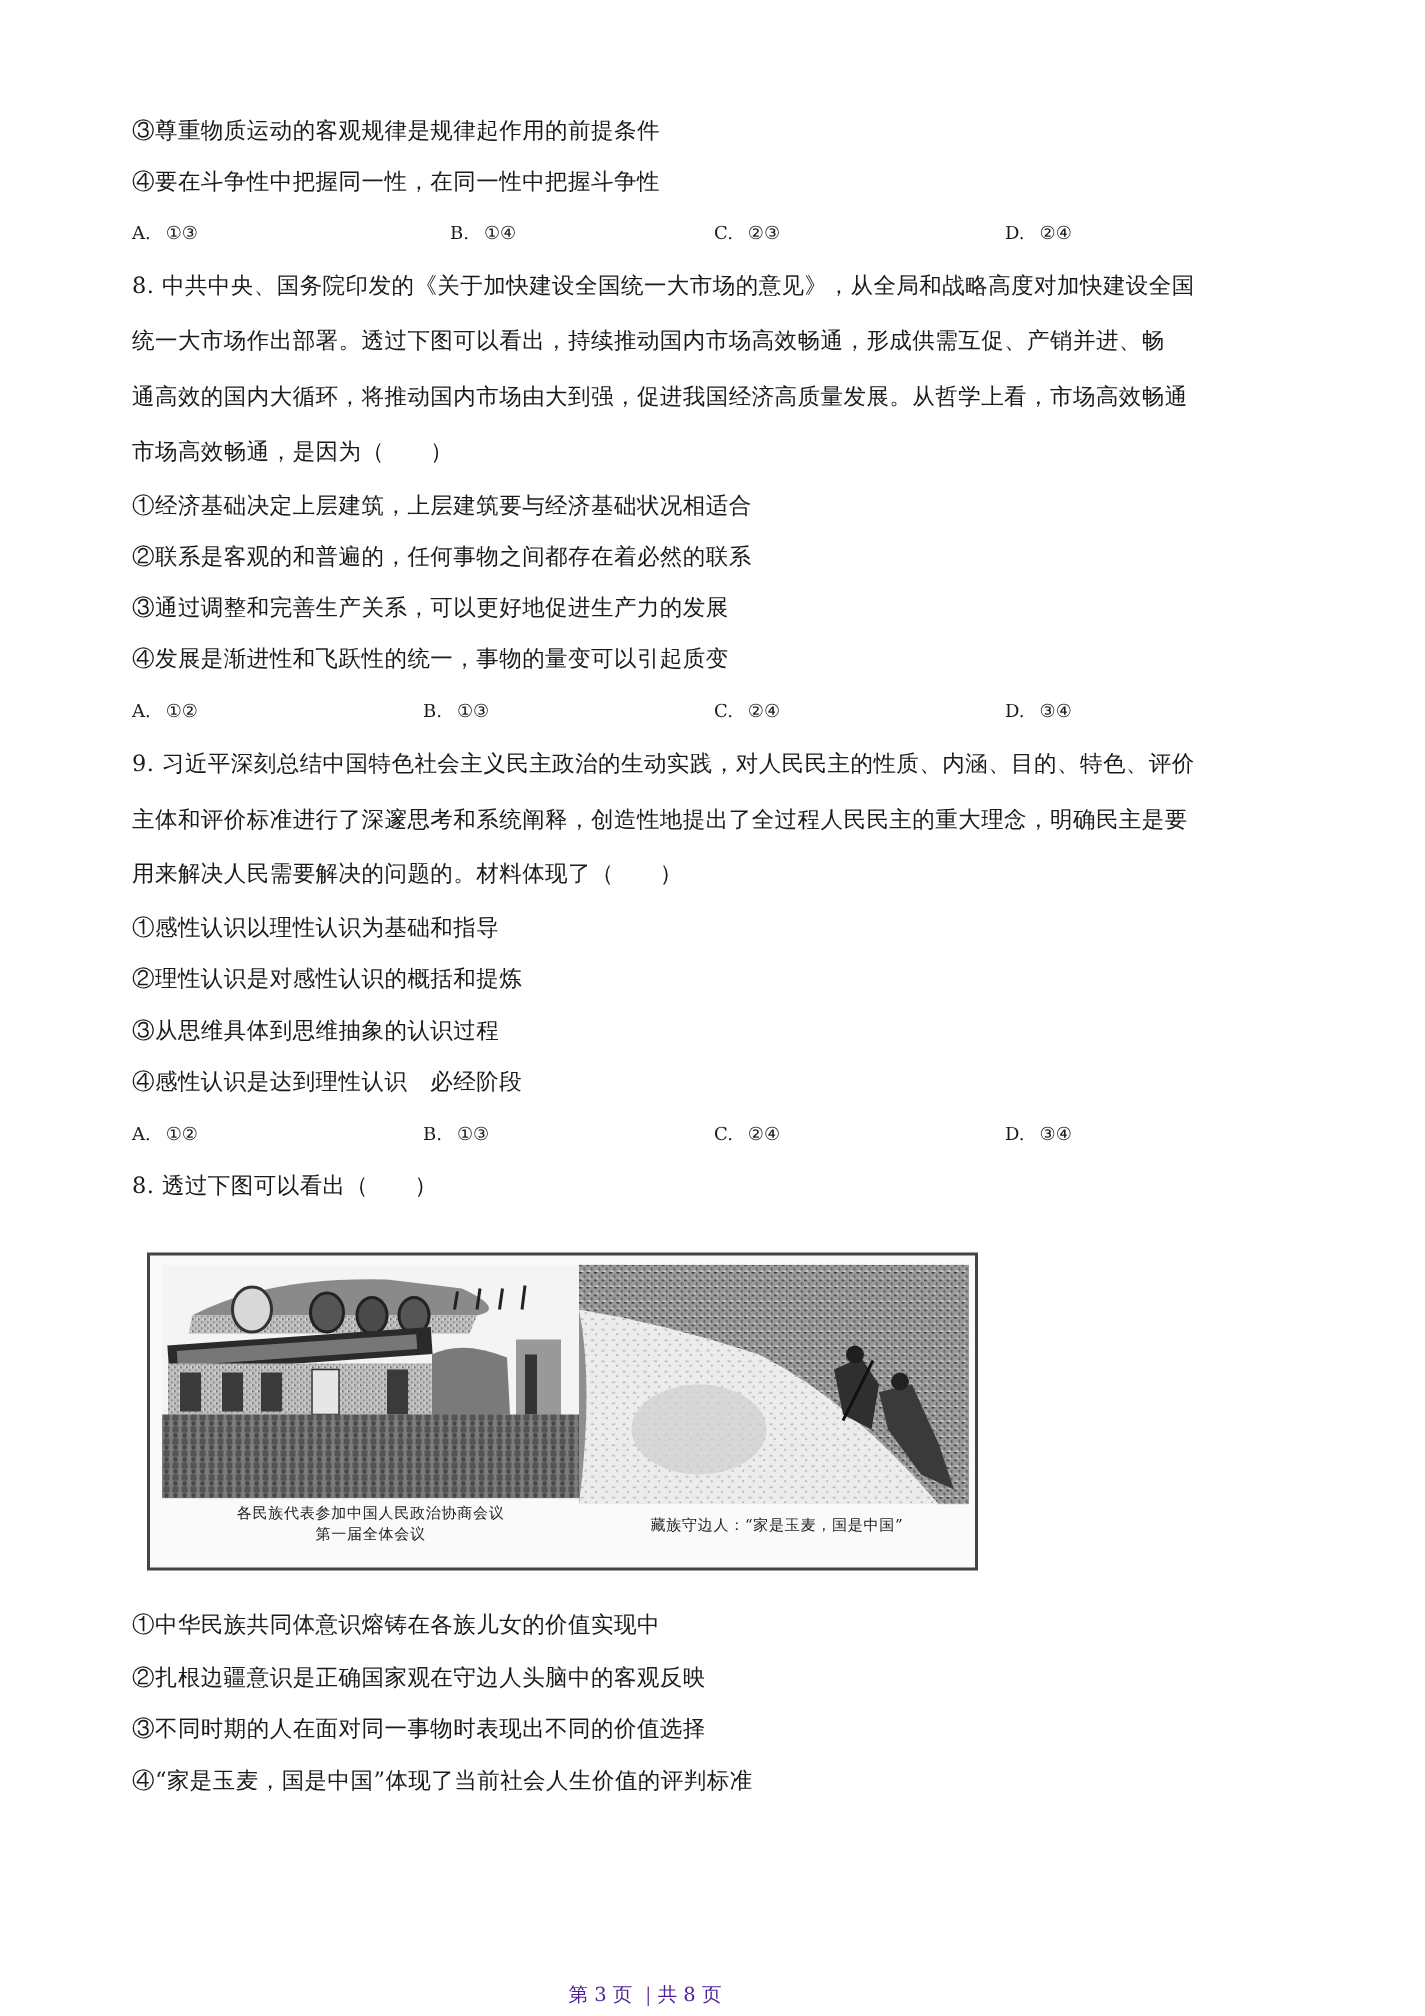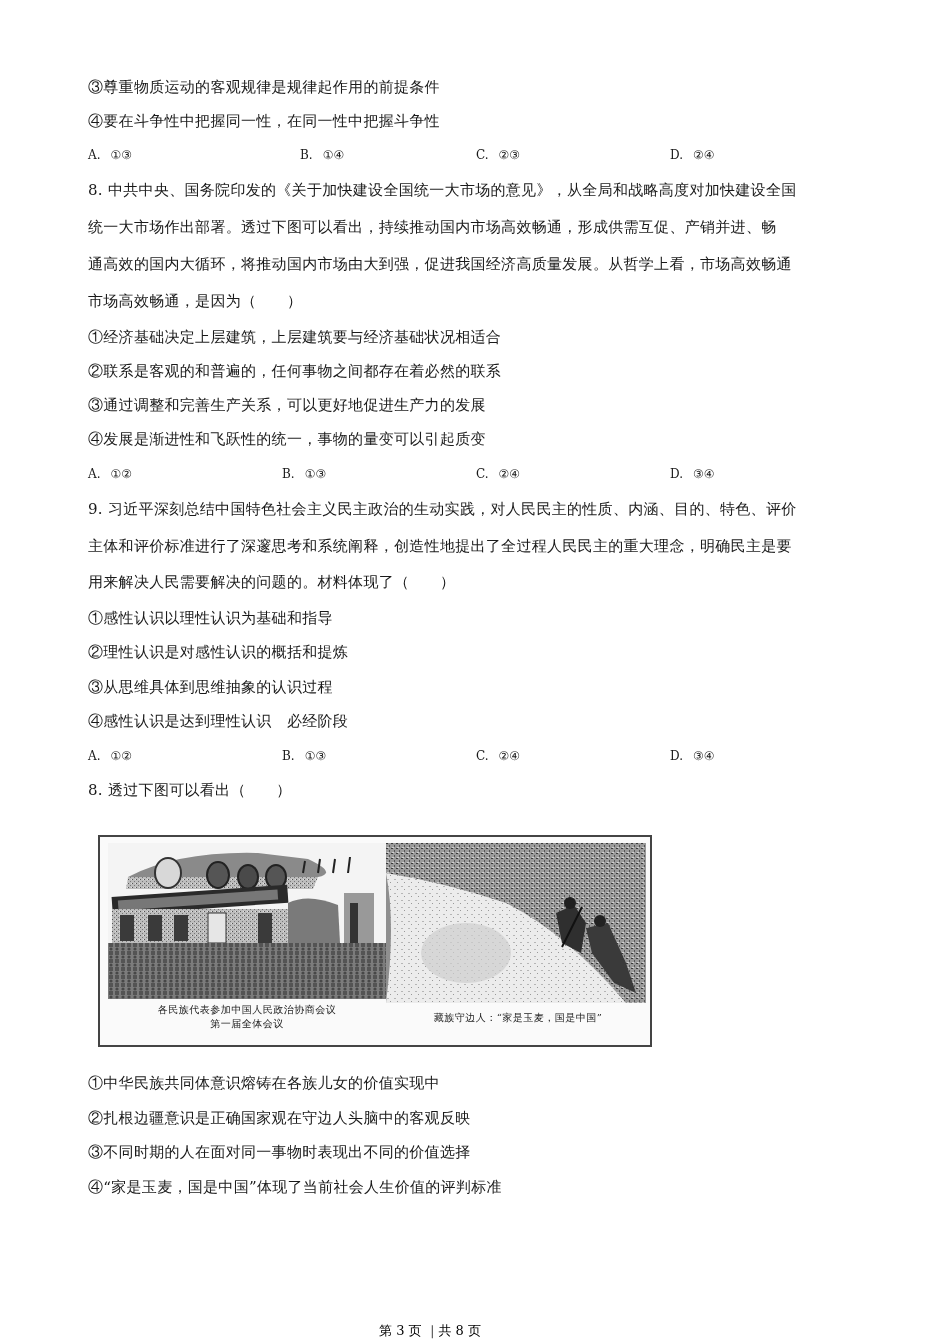--- a/index.html
+++ b/index.html
@@ -49,21 +49,21 @@
   .caption-left { left: 8px; top: 166px; width: 278px; }
   .caption-right { left: 290px; top: 174px; width: 256px; }
 
   .footer {
     position: absolute;
     left: 0; width: 860px;
     top: 1322px;
     text-align: center;
     font-size: 13px;
     line-height: 18px;
-    color: #000000;
+    color: #4c1d95;
   }
 </style>
 </head>
 <body>
 
 <div class="line" style="top:77px">③尊重物质运动的客观规律是规律起作用的前提条件</div>
 <div class="line" style="top:111px">④要在斗争性中把握同一性，在同一性中把握斗争性</div>
 <div class="choices" style="top:145px">
   <div class="choice" style="left:0"><span class="letter">A.</span><span>①③</span></div>
   <div class="choice" style="left:212px"><span class="letter">B.</span><span>①④</span></div>

